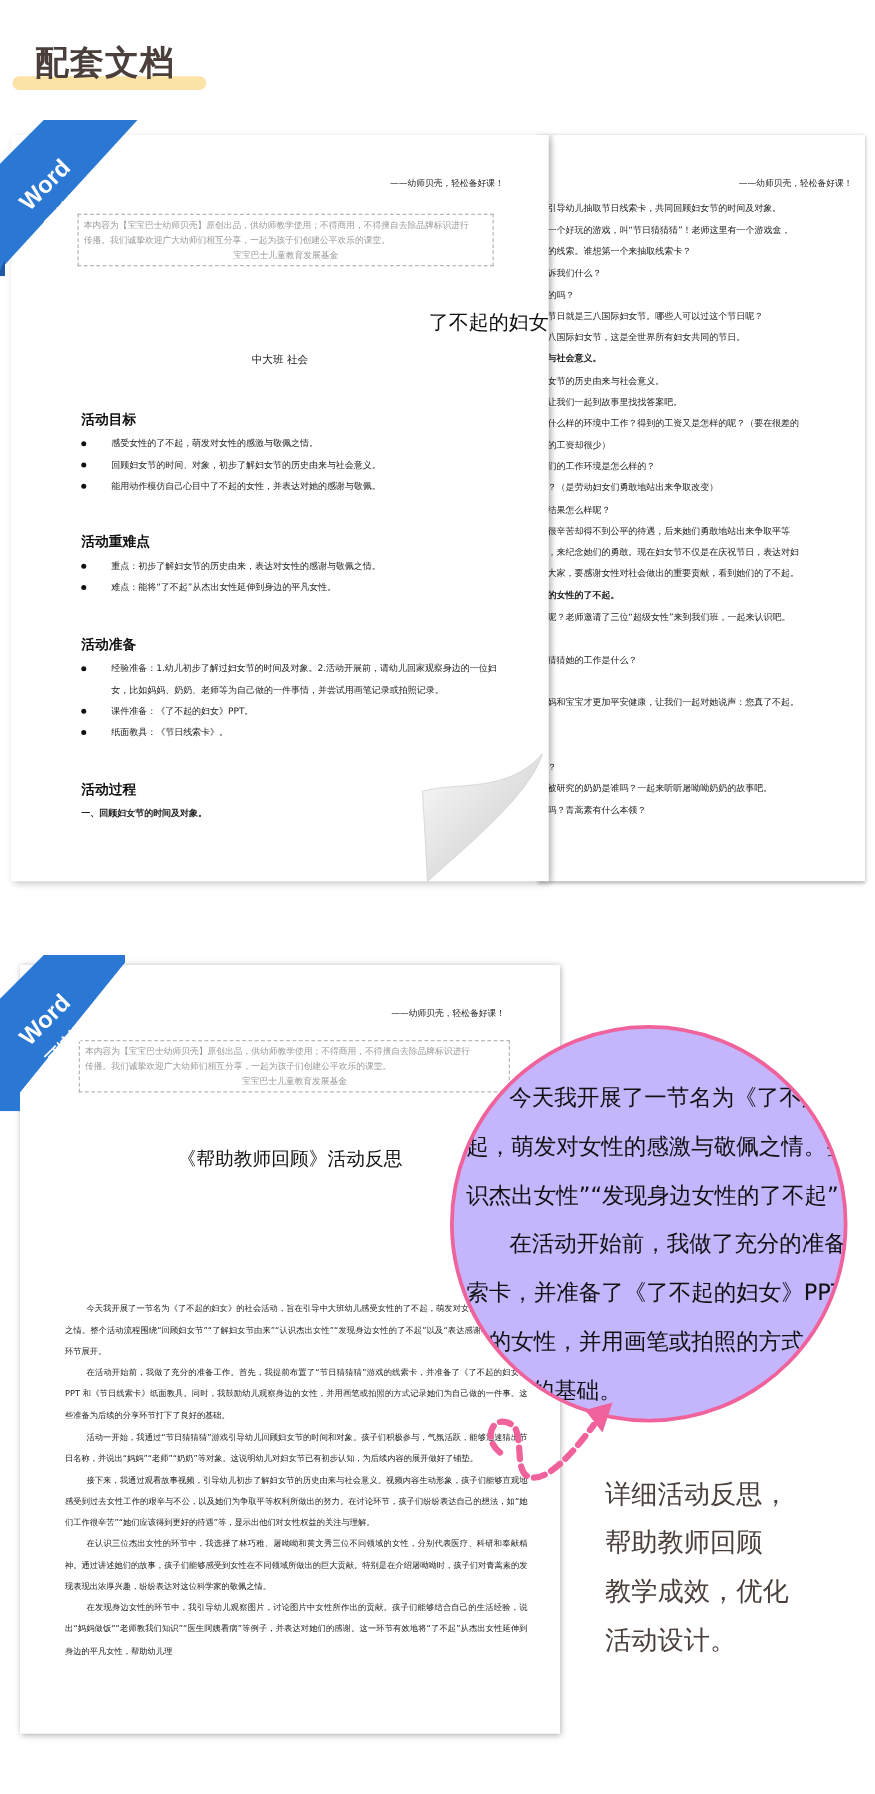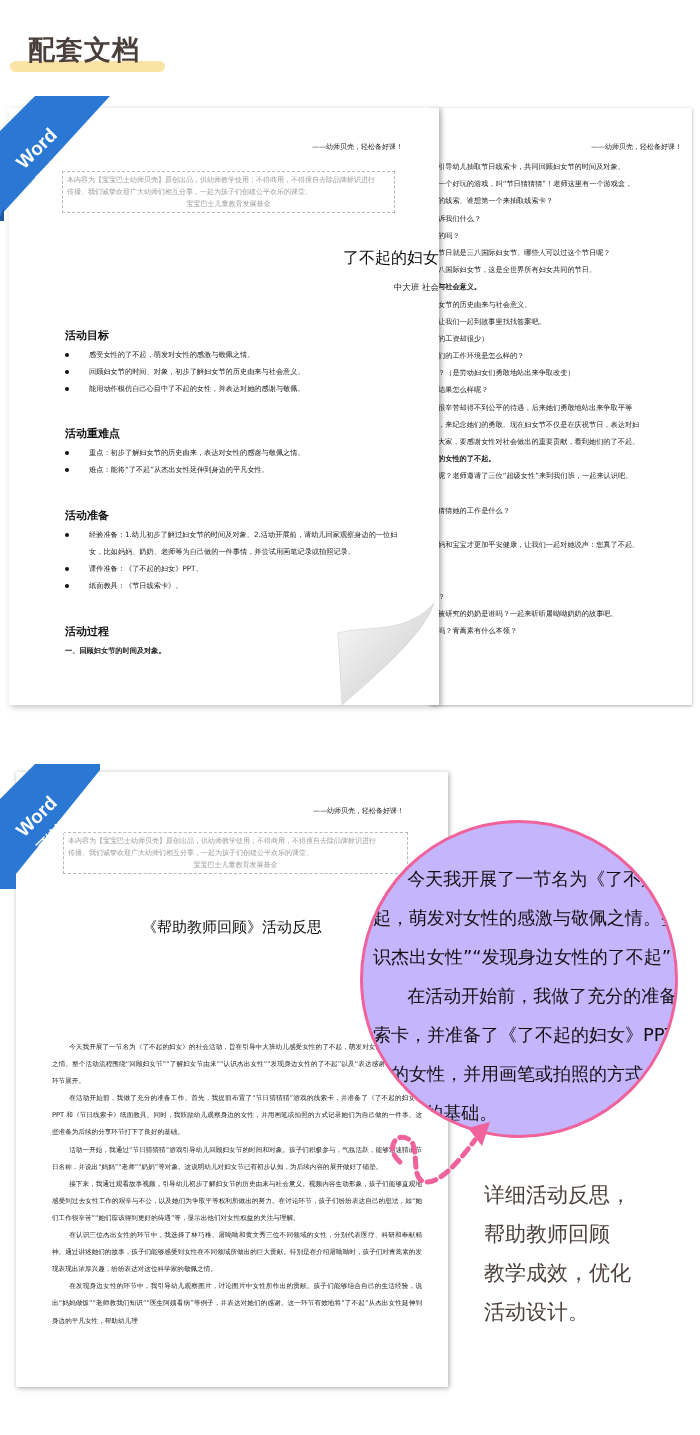--- a/index.html
+++ b/index.html
@@ -15,21 +15,21 @@
   .page { position: absolute; background: #fff; box-shadow: 0 1px 3px rgba(0,0,0,0.35); }
   .page-back { left: 430px; top: 108px; width: 262px; height: 597px; }
   .page-front { left: 9px; top: 108px; width: 430px; height: 597px; box-shadow: 2px 2px 6px rgba(0,0,0,0.25); }
   .page-back .edge-shadow { position: absolute; left: 0; top: 0; width: 14px; height: 100%; background: linear-gradient(to right, rgba(0,0,0,0.28), rgba(0,0,0,0)); }
 
   .slogan { position: absolute; font-size: 7px; color: #222; white-space: nowrap; }
   .notice { position: absolute; border: 1px dashed #b8b8b8; font-size: 7px; color: #9a9a9a; line-height: 12px; padding: 2px 4px; }
   .notice .sig { text-align: center; }
 
   .doc-title { position: absolute; width: 100%; text-align: center; font-size: 16px; color: #111; }
-  .doc-sub { position: absolute; width: 100%; text-align: right; font-size: 8.5px; color: #222; }
+  .doc-sub { position: absolute; width: 100%; text-align: center; font-size: 8.5px; color: #222; }
   .h2 { position: absolute; left: 56px; font-size: 11px; font-weight: bold; color: #111; }
   .bullets { position: absolute; left: 56px; list-style: none; font-size: 7.2px; color: #222; }
   .bullets li { position: relative; padding-left: 24px; line-height: 17px; }
   .bullets li::before { content: ""; position: absolute; left: 0; top: 7px; width: 4px; height: 4px; border-radius: 50%; background: #111; }
   .bullets li.wrap { line-height: 17px; width: 340px; }
   .plain { position: absolute; left: 56px; font-size: 7.2px; font-weight: bold; color: #222; }
 
   .back-lines { position: absolute; left: 8px; top: 50px; font-size: 7.2px; line-height: 17.2px; color: #222; white-space: nowrap; overflow: hidden; width: 245px; }
   .back-lines div { height: 17.2px; }
   .back-lines .b { font-weight: bold; }
@@ -73,20 +73,21 @@
       <div>引导幼儿抽取节日线索卡，共同回顾妇女节的时间及对象。</div>
       <div>一个好玩的游戏，叫“节日猜猜猜”！老师这里有一个游戏盒，</div>
       <div>的线索。谁想第一个来抽取线索卡？</div>
       <div>诉我们什么？</div>
       <div>的吗？</div>
       <div>节日就是三八国际妇女节。哪些人可以过这个节日呢？</div>
       <div>八国际妇女节，这是全世界所有妇女共同的节日。</div>
       <div class="b">与社会意义。</div>
       <div>女节的历史由来与社会意义。</div>
       <div>让我们一起到故事里找找答案吧。</div>
+      <div>什么样的环境中工作？得到的工资又是怎样的呢？（要在很差的</div>
       <div>的工资却很少）</div>
       <div>们的工作环境是怎么样的？</div>
       <div>？（是劳动妇女们勇敢地站出来争取改变）</div>
       <div>结果怎么样呢？</div>
       <div>很辛苦却得不到公平的待遇，后来她们勇敢地站出来争取平等</div>
       <div>，来纪念她们的勇敢。现在妇女节不仅是在庆祝节日，表达对妇</div>
       <div>大家，要感谢女性对社会做出的重要贡献，看到她们的了不起。</div>
       <div class="b">的女性的了不起。</div>
       <div>呢？老师邀请了三位“超级女性”来到我们班，一起来认识吧。</div>
       <div></div>

